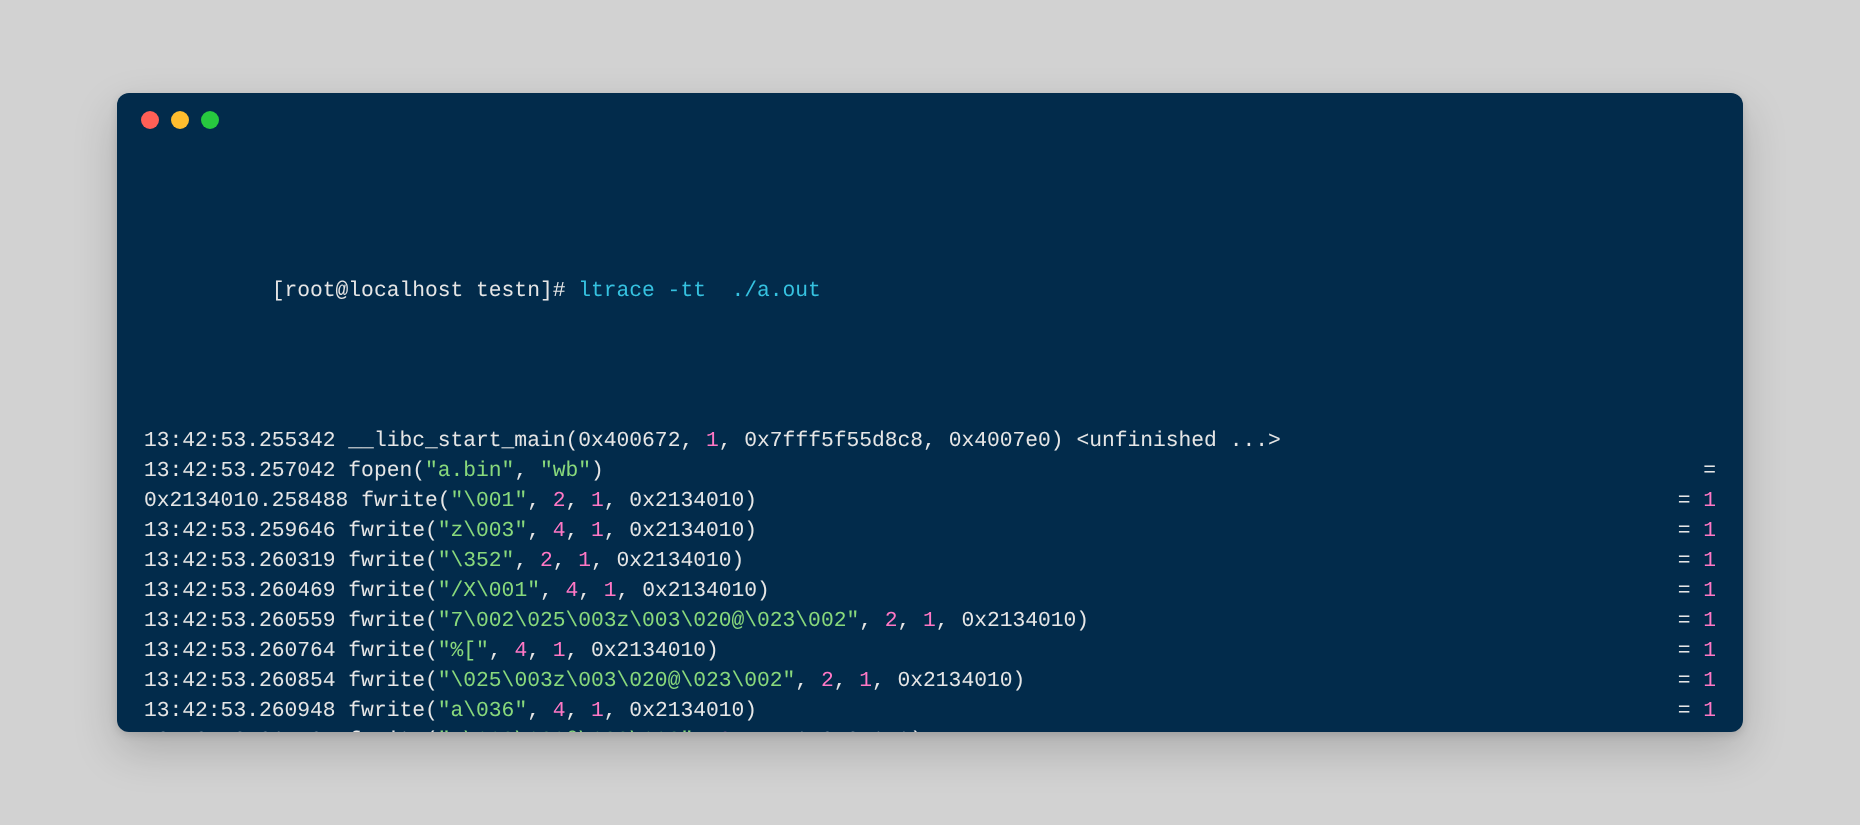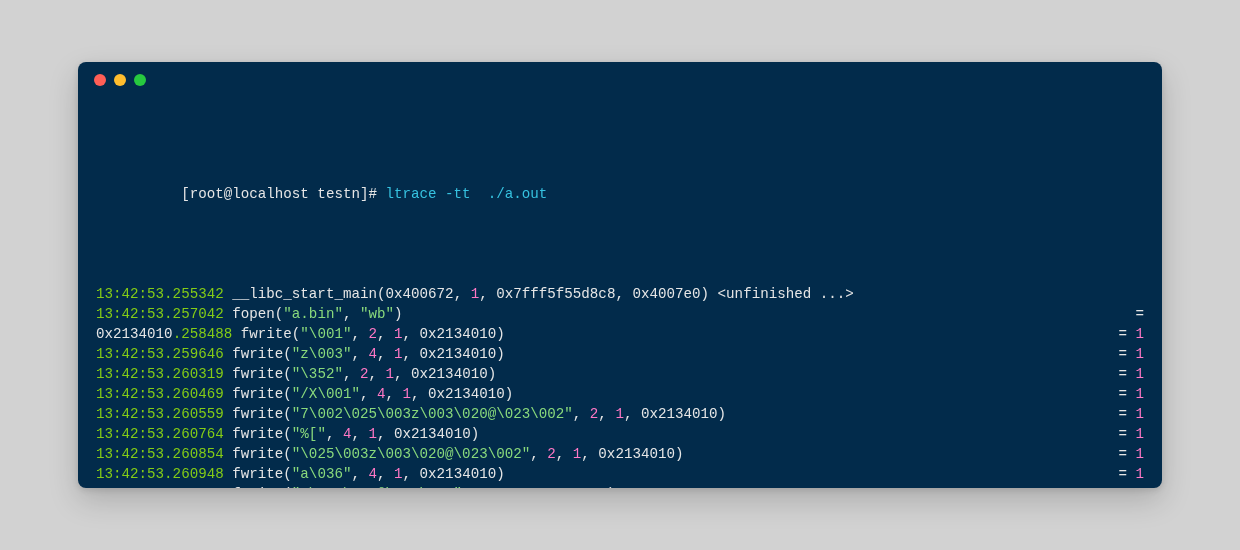--- a/index.html
+++ b/index.html
@@ -46,21 +46,21 @@
     white-space: pre;
   }
   .row { display: flex; }
   .left { flex: 0 0 auto; }
   .spacer { flex: 1 1 auto; }
   .ret { flex: 0 0 auto; text-align: right; min-width: 40px; }
 
   .c-prompt { color: #e6e6e6; }
   .c-hash   { color: #e6e6e6; }
   .c-cmd    { color: #36c2e0; }
-  .c-ts     { color: #84cc16; }
+  .c-ts     { color: #e5e5e5; }
   .c-fn     { color: #e6e6e6; }
   .c-str    { color: #89d97c; }
   .c-num    { color: #ff78c5; }
   .c-eq     { color: #e6e6e6; }
   .c-ret1   { color: #ff78c5; }
 </style>
 </head>
 <body>
 
 <div class="stage">

